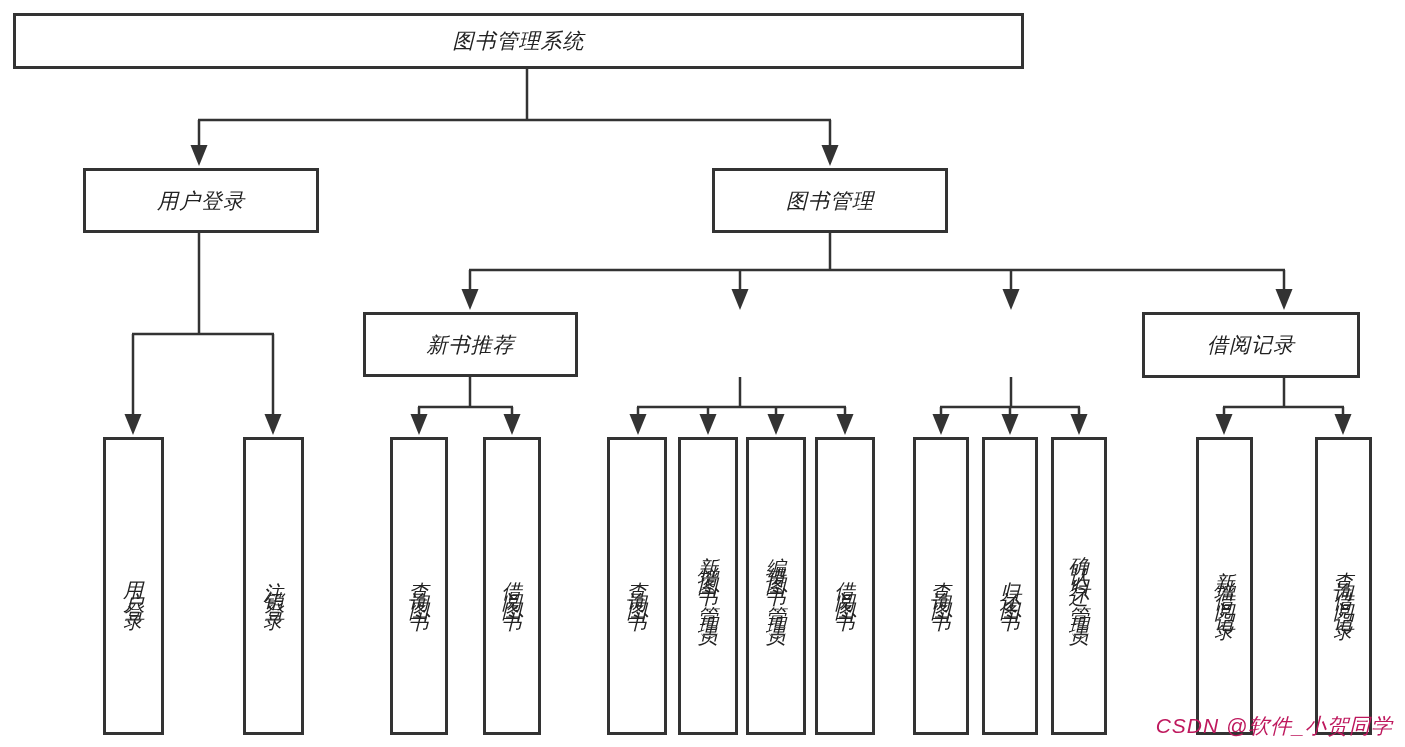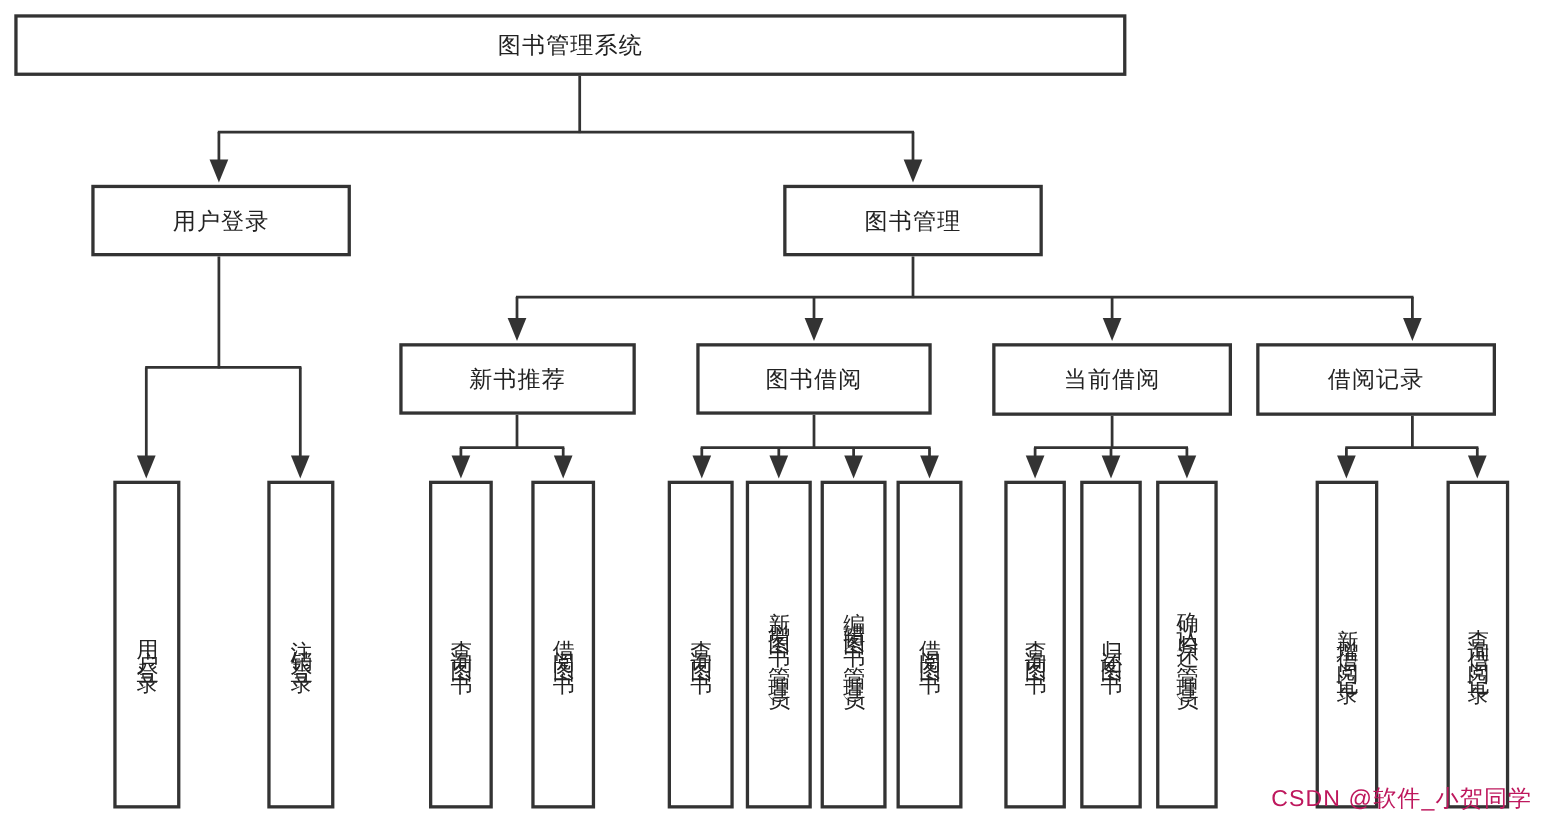--- a/index.html
+++ b/index.html
@@ -5,20 +5,21 @@
   * { margin: 0; padding: 0; box-sizing: border-box; }
   html, body { background: #ffffff; }
   body { font-family: "Liberation Sans", "DejaVu Sans", sans-serif; }
 
   .canvas {
     position: relative;
     width: 1405px;
     height: 747px;
     background: #ffffff;
     overflow: hidden;
+    font-style: italic;
   }
 
   .connectors {
     position: absolute;
     left: 0; top: 0;
     width: 1405px; height: 747px;
     pointer-events: none;
   }
 
   .node {
@@ -159,26 +160,20 @@
   <div class="node hbox n-user-login">
     <span>用户登录</span>
   </div>
   <div class="node hbox n-new-book">
     <span>新书推荐</span>
   </div>
 
   <div class="node hbox n-book-mgmt">
     <span>图书管理</span>
   </div>
-  <div class="node hbox n-book-borrow">
-    <span>图书借阅</span>
-  </div>
-  <div class="node hbox n-current-borrow">
-    <span>当前借阅</span>
-  </div>
   <div class="node hbox n-borrow-record">
     <span>借阅记录</span>
   </div>
 
   <div class="node vbox leaf n-ul-login">
     <span class="vtext">用户登录</span>
   </div>
   <div class="node vbox leaf n-ul-logout">
     <span class="vtext">注销登录</span>
   </div>

